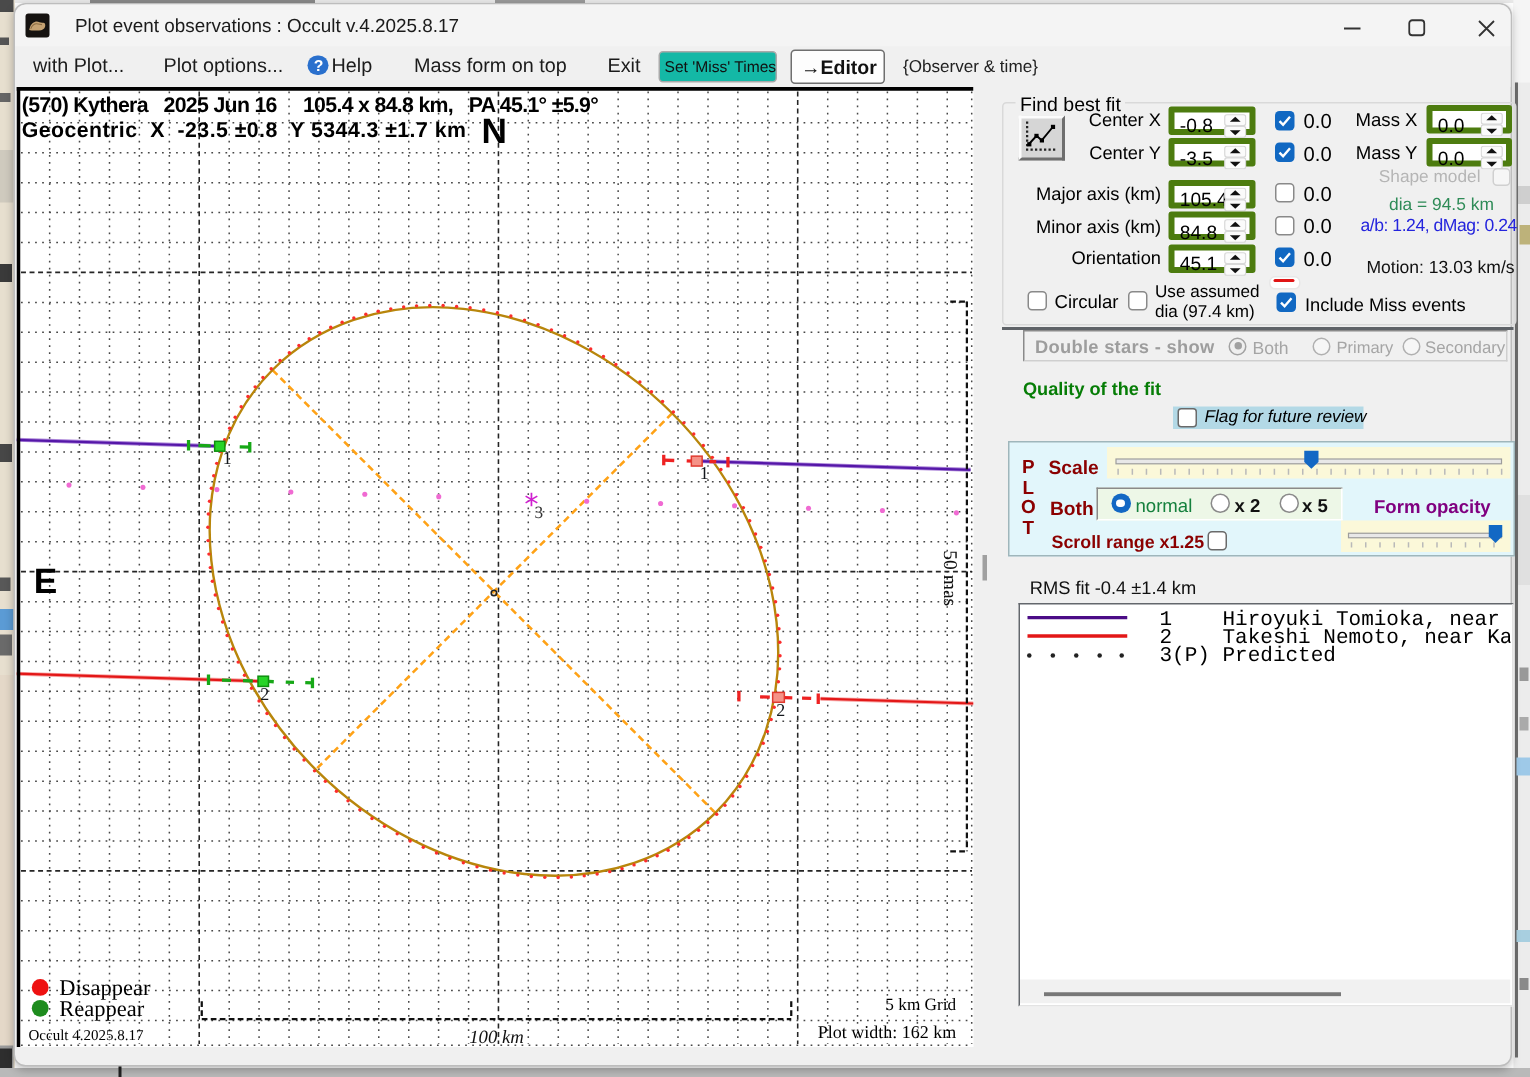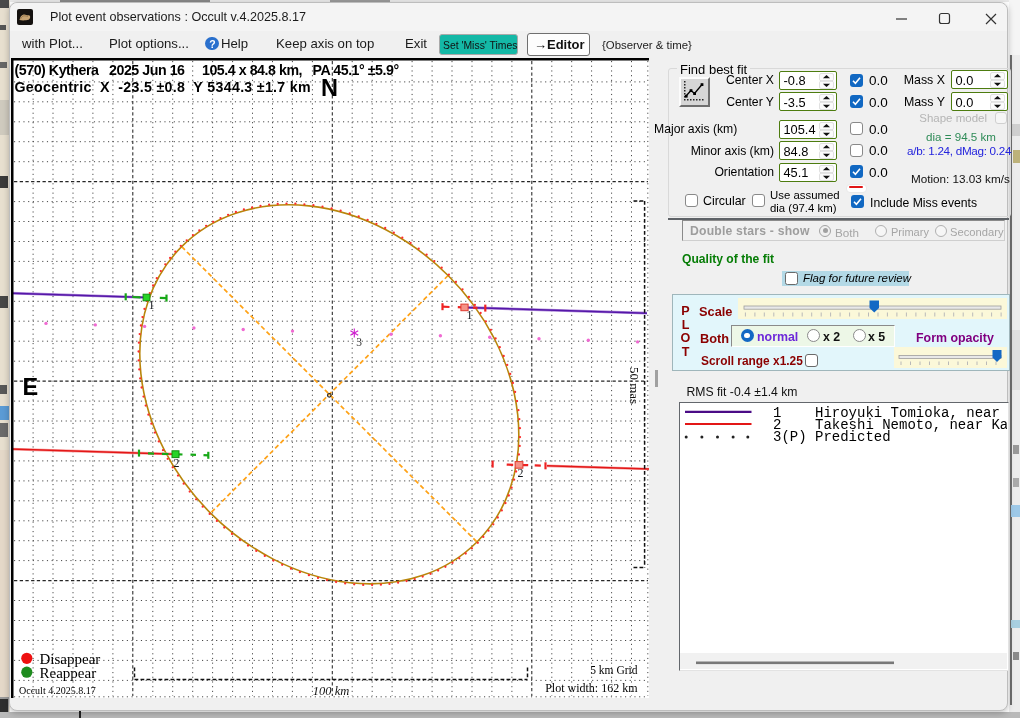--- a/index.html
+++ b/index.html
@@ -6,21 +6,21 @@
   body{width:1020px;height:718px;position:relative;overflow:hidden;
        font-family:"Liberation Sans",sans-serif;background:#fff}
   .abs{position:absolute}
   #win{left:9px;top:2px;width:999px;height:709px;background:#f0f0f0;
        border:1px solid #bdbdbd;border-radius:8px;box-sizing:border-box;
        box-shadow:0 2px 6px rgba(0,0,0,.25)}
   .cb{width:13px;height:13px;border-radius:3px;box-sizing:border-box}
   .cb.off{background:#fff;border:1px solid #898989}
   .cb.on{background:#1168c2}
   .cb.on svg{display:block}
-  .spin{background:#fff;border:1px solid #4d7c0f;border-radius:2px;box-sizing:border-box}
+  .spin{background:#fff;border:4px solid #4d7c0f;border-radius:2px;box-sizing:border-box}
   .spin .val{position:absolute;left:3.5px;top:1.8px;font-size:12.8px;color:#000}
   .lbl{font-size:12.2px;color:#000;white-space:nowrap}
 </style>
 </head>
 <body>
 
 <div class="abs" style="left:0;top:0;width:10px;height:718px;background:#e7dfcf"></div>
 <div class="abs" style="left:0;top:0;width:9px;height:8px;background:#4a4a4a"></div>
 <div class="abs" style="left:0;top:25px;width:6px;height:5px;background:#555"></div>
 <div class="abs" style="left:0;top:62px;width:7px;height:6px;background:#666"></div>
@@ -67,21 +67,21 @@
     <rect x="57.5" y="6.5" width="10" height="10" rx="2" fill="none" stroke="#333" stroke-width="1.2"></rect>
     <path d="M104 7 L114 17 M114 7 L104 17" stroke="#333" stroke-width="1.2"></path>
   </svg>
 
   <div class="abs" style="left:0;top:28px;width:997px;height:27px;background:#f0f0f0"></div>
   <div class="abs" style="left:12px;top:33px;font-size:13.2px;color:#1b1b1b">with Plot...</div>
   <div class="abs" style="left:99px;top:33px;font-size:13.2px;color:#1b1b1b">Plot options...</div>
   <div class="abs" style="left:195px;top:33.5px;width:13.5px;height:13.5px;border-radius:50%;background:#2a70cd"></div>
   <div class="abs" style="left:199.2px;top:34.6px;font-size:10.5px;font-weight:bold;color:#fff">?</div>
   <div class="abs" style="left:211px;top:33px;font-size:13.2px;color:#1b1b1b">Help</div>
-  <div class="abs" style="left:266px;top:33px;font-size:13.2px;color:#1b1b1b">Keep axis on top</div>
+  <div class="abs" style="left:266px;top:33px;font-size:13.2px;color:#1b1b1b">Mass form on top</div>
   <div class="abs" style="left:395px;top:33px;font-size:13.2px;color:#1b1b1b">Exit</div>
   <div class="abs" style="left:429px;top:31px;width:79px;height:21px;background:#14b8a6;border:1px solid #a9a9a9;border-radius:3px;box-sizing:border-box">
     <div class="abs" style="left:3px;top:4.5px;font-size:10.4px;color:#111;white-space:nowrap">Set 'Miss' Times</div>
   </div>
   <div class="abs" style="left:517px;top:30px;width:63px;height:23px;background:#fdfdfd;border:1.5px solid #6f6f6f;border-radius:3px;box-sizing:border-box">
     <div class="abs" style="left:6px;top:3px;font-size:13px;font-weight:bold;color:#111">→Editor</div>
   </div>
   <div class="abs" style="left:592px;top:36px;font-size:11.4px;color:#222">{Observer &amp; time}</div>
 
   <svg id="plot" width="638" height="640" viewBox="0 0 638 640" style="position:absolute;left:1px;top:55px;background:#fff">
@@ -423,21 +423,21 @@
     <rect x="3.8" y="15.8" width="2.8" height="2.8"></rect>
             <rect x="8.6" y="10.2" width="2.8" height="2.8"></rect>
             <rect x="12.2" y="13.2" width="2.8" height="2.8"></rect>
             <rect x="19.6" y="4.2" width="2.8" height="2.8"></rect>
   </g>
 </svg>
 </div>
 
 <div class="lbl abs" style="left:653px;top:72px;width:120px;text-align:right">Center X</div>
 <div class="lbl abs" style="left:653px;top:93.5px;width:120px;text-align:right">Center Y</div>
-<div class="lbl abs" style="left:653px;top:121px;width:120px;">Major axis (km)</div>
+<div class="lbl abs" style="left:653px;top:121px;width:120px;text-align:right">Major axis (km)</div>
 <div class="lbl abs" style="left:653px;top:142.5px;width:120px;text-align:right">Minor axis (km)</div>
 <div class="lbl abs" style="left:653px;top:164px;width:120px;text-align:right">Orientation</div>
 
 <div class="spin abs" style="left:778px;top:69.5px;width:58px;height:19px">
 <div class="val">-0.8</div>
 <svg class="abs" style="right:2px;top:1px" width="15" height="16">
 <rect x="0.5" y="0.5" width="14" height="7.2" rx="1.5" fill="#fbfbfb" stroke="#d8d8d8" stroke-width=".8"></rect>
 <rect x="0.5" y="8.3" width="14" height="7.2" rx="1.5" fill="#fbfbfb" stroke="#d8d8d8" stroke-width=".8"></rect>
 <path d="M3.9 5.2 L7.5 1.9 L11.1 5.2 Z" fill="#111"></path>
 <path d="M3.9 10.8 L7.5 14.1 L11.1 10.8 Z" fill="#111"></path>
@@ -597,21 +597,21 @@
           <line x1="253.6" y1="14.5" x2="253.6" y2="18.5"></line>
           <line x1="263.1" y1="14.5" x2="263.1" y2="18.5"></line>
         </g>
   <rect x="6" y="8" width="257" height="3.2" fill="#e8e8e8" stroke="#9d9d9d" stroke-width=".8"></rect>
   <path d="M131.5 2.5 h9.5 v7.5 l-4.75 4.5 l-4.75 -4.5 Z" fill="#1368c4"></path>
 </svg>
 <div class="abs" style="left:699px;top:330px;font-size:12.8px;font-weight:bold;color:#8b0000">Both</div>
 <div class="abs" style="left:729.5px;top:324px;width:164px;height:22px;background:#edf7e7;border-top:1.5px solid #8a8a8a;border-left:1.5px solid #8a8a8a;border-right:1px solid #fff;border-bottom:1px solid #fff;box-sizing:border-box"></div>
 <div class="abs" style="left:739.5px;top:328.2px;width:13px;height:13px;border-radius:50%;background:#1368c4"></div>
 <div class="abs" style="left:743.2px;top:331.9px;width:5.6px;height:5.6px;border-radius:50%;background:#fff"></div>
-<div class="abs" style="left:756px;top:329px;font-size:12.4px;font-weight:bold;color:#6d28d9">normal</div>
+<div class="abs" style="left:756px;top:329px;font-size:12.4px;font-weight:normal;color:#15803d">normal</div>
 <div class="abs" style="left:805.5px;top:328.2px;width:13px;height:13px;border-radius:50%;border:1px solid #8a8a8a;background:#fff;box-sizing:border-box"></div>
 <div class="abs" style="left:822px;top:329px;font-size:12.4px;font-weight:bold;color:#111">x 2</div>
 <div class="abs" style="left:851.5px;top:328.2px;width:13px;height:13px;border-radius:50%;border:1px solid #8a8a8a;background:#fff;box-sizing:border-box"></div>
 <div class="abs" style="left:867px;top:329px;font-size:12.4px;font-weight:bold;color:#111">x 5</div>
 <div class="abs" style="left:915px;top:329.5px;font-size:12.4px;font-weight:bold;color:#800080">Form opacity</div>
 <div class="abs" style="left:700px;top:353px;font-size:11.9px;font-weight:bold;color:#8b0000">Scroll range x1.25</div>
 <div class="abs" style="left:804px;top:352.5px;width:13px;height:13px;background:#fff;border:1px solid #6a6a6a;border-radius:3px;box-sizing:border-box"></div>
 <div class="abs" style="left:893px;top:345.5px;width:113px;height:21.5px;background:#fbf8d9"></div>
 <svg class="abs" style="left:893px;top:345.5px" width="113" height="21.5">
   <g stroke="#b9b9b9" stroke-width="1">

